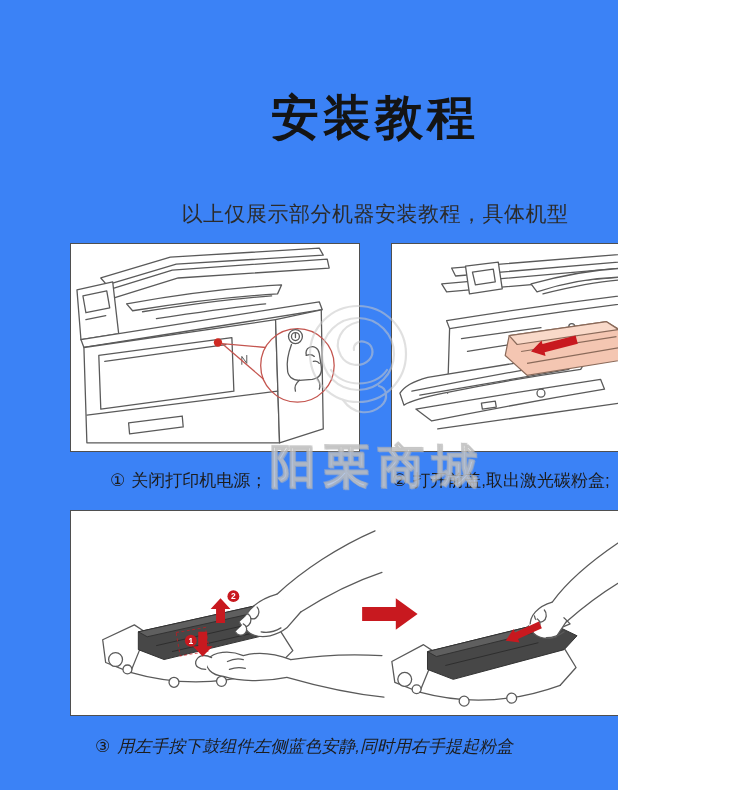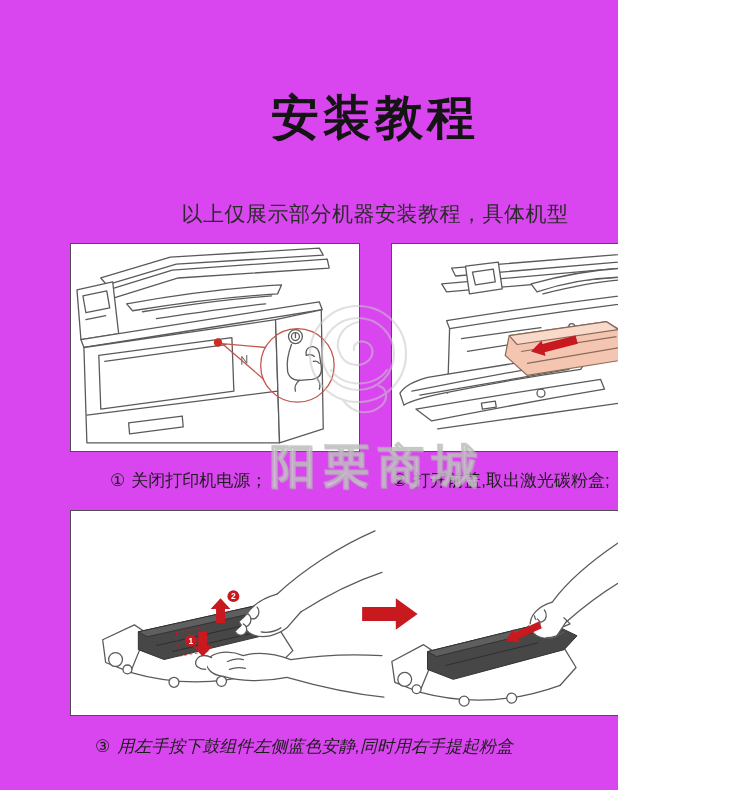--- a/index.html
+++ b/index.html
@@ -1,18 +1,18 @@
 <!DOCTYPE html>
 <html><head>
 <meta charset="utf-8">
 <style>
   * { margin:0; padding:0; box-sizing:border-box; }
   html,body { width:750px; }
   body { font-family:"Liberation Sans","DejaVu Sans",sans-serif; }
-  .canvas { position:relative; width:618px; height:790px; background:#d946ef; overflow:hidden; }
+  .canvas { position:relative; width:618px; height:790px; background:#3b82f6; overflow:hidden; }
 
   .title { position:absolute; top:86px; left:0; width:750px; text-align:center;
            font-size:48px; font-weight:900; color:#141414; letter-spacing:4px; }
   .sub  { position:absolute; left:0; width:750px; text-align:center;
           font-size:21px; color:#2b2b2b; letter-spacing:0.5px; }
   .sub1 { top:160px;margin-top:40px; }
   .sub2 { top:188px; }
 
   .panel { position:absolute; background:#ffffff; border:1px solid #4f4f4f; z-index:1; }
   .p1 { left:70px;  top:243px; width:290px; height:209px; }

